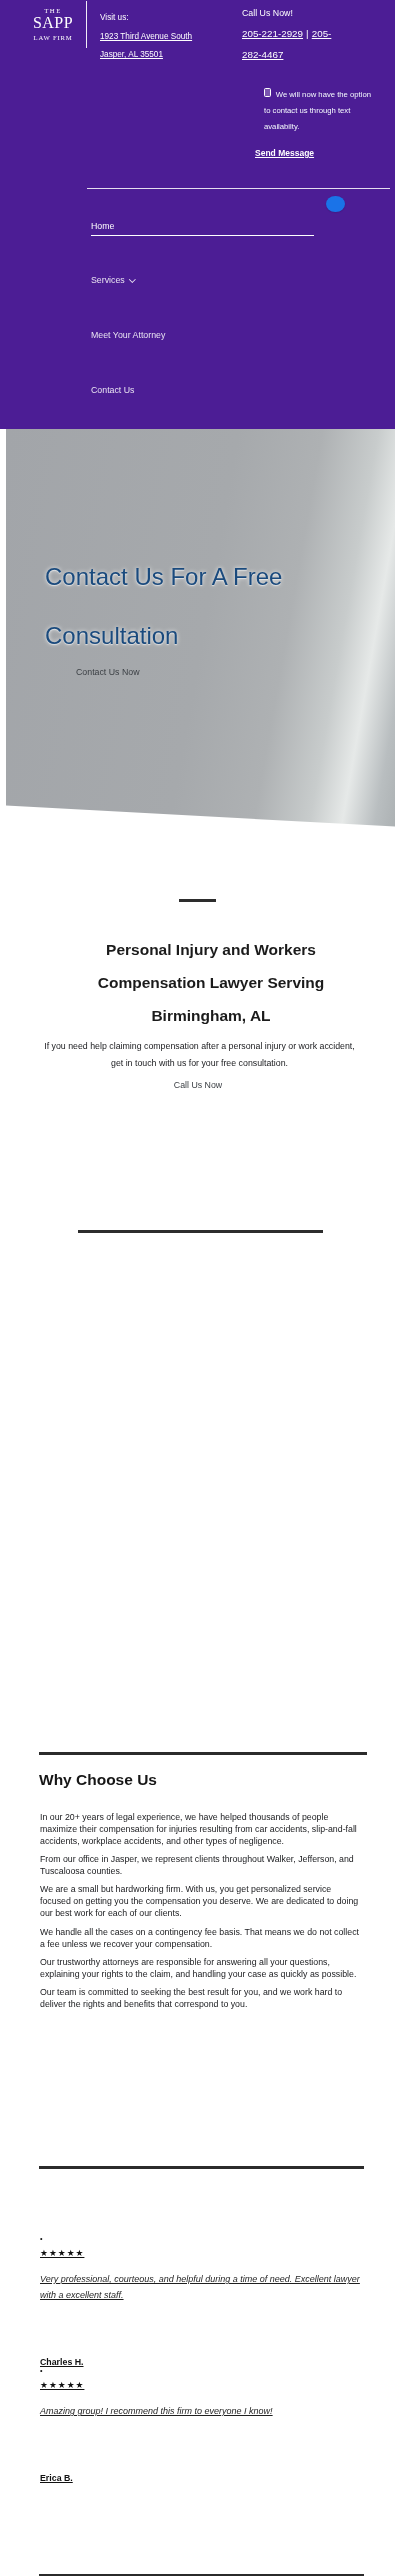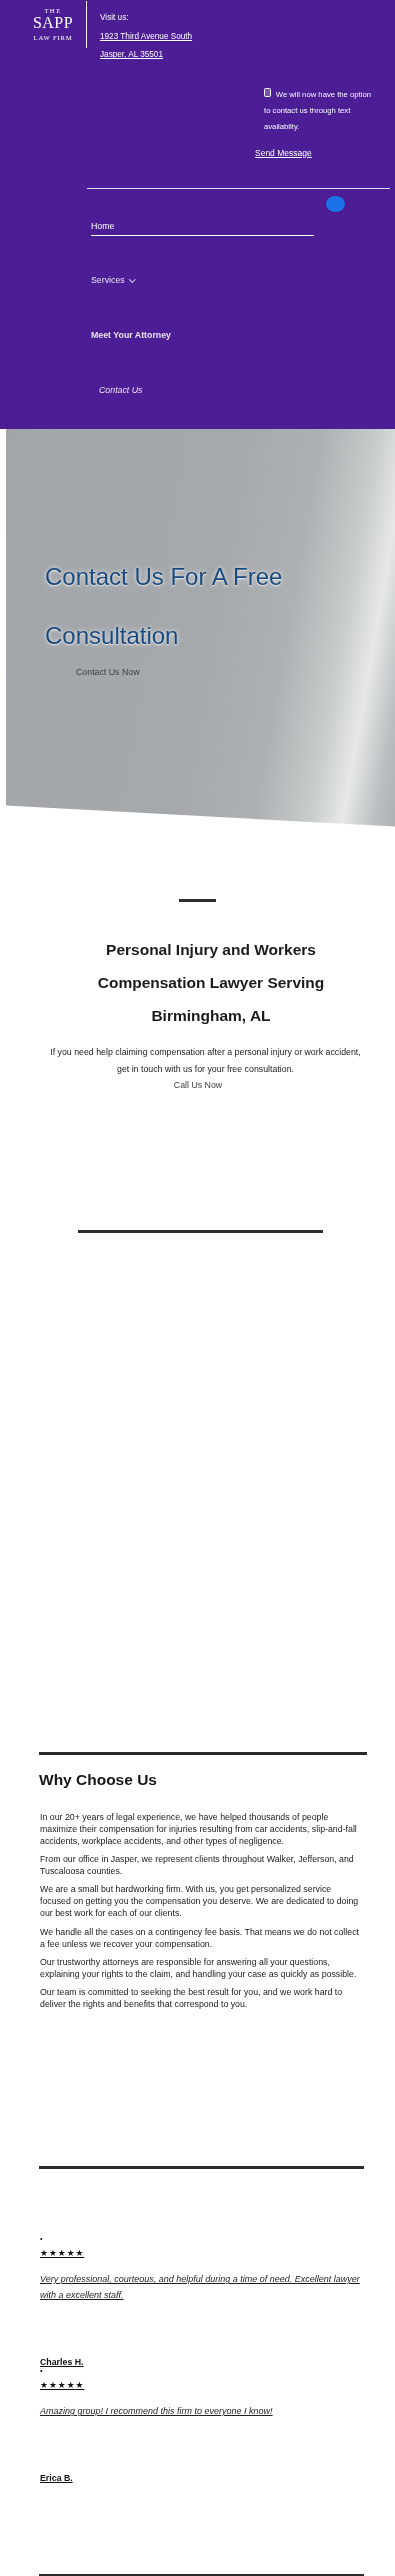--- a/index.html
+++ b/index.html
@@ -20,30 +20,30 @@
   .visit a{color:#ffffff;display:block;}
   .call{left:242px;top:8.2px;color:#ffffff;}
   .call-label{font-size:8.8px;}
   .phones{margin-top:6.2px;font-size:9.8px;line-height:20.6px;width:108px;}
   .phones a{color:#ffffff;}
   .phone-sep{padding:0 3.1px;}
   .sms-note{left:264px;top:87px;width:109px;font-size:7.7px;line-height:16px;color:#f6fbff;}
   .sms-icon{display:inline-block;width:5.2px;height:6.7px;border:0.8px solid #ffffff;
             border-radius:1.5px;margin-right:4.6px;background:rgba(255,255,255,.25);}
   .send-msg{left:255px;top:148px;font-size:8.5px;}
-  .send-msg a{color:#ffffff;}
+  .send-msg a{color:#ffffff;font-weight:bold;}
   .hr-white{left:87px;top:188px;width:303px;height:1px;background:rgba(255,255,255,.85);}
   .chat-bubble{border-radius:50%;background:#1a73e8;box-shadow:0 0.5px 1.5px rgba(0,0,0,.18);}
   .chat-header{left:326px;top:196px;width:18.5px;height:16px;}
   .nav-item{font-size:8.8px;color:rgba(255,255,255,.88);cursor:pointer;}
   .nav-home{left:91px;top:221px;color:#ffffff;}
   .nav-underline{left:91px;top:235px;width:223px;height:1.3px;background:#ffffff;}
   .nav-services{left:91px;top:275px;}
-  .nav-attorney{left:91px;top:330px;font-weight:bold;}
-  .nav-contact{left:99px;top:385px;font-style:italic;}
+  .nav-attorney{left:91px;top:330px;}
+  .nav-contact{left:91px;top:385px;}
   .chev{display:inline-block;width:3.6px;height:3.6px;border-right:0.9px solid currentColor;
         border-bottom:0.9px solid currentColor;transform:rotate(45deg);
         margin-left:5.7px;vertical-align:1.5px;}
 
   
   .hero{left:6px;top:429px;width:396px;height:398px;
         clip-path:polygon(0 0,100% 0,100% 100%,0 94.6%);
         background:linear-gradient(100deg,#a2a5a9 0%,#a6a9ac 50%,#aeb1b3 68%,
                    #c8cccc 80%,#e6e9e8 87%,#b9bec0 94%,#a8adaf 100%);}
   .hero-heading{position:absolute;left:39px;top:118px;width:319px;font-size:24px;
@@ -95,20 +95,26 @@
     </div>
 
     <div class="abs vline"></div>
 
     <div class="abs visit">
       <div>Visit us:</div>
       <a>1923 Third Avenue South</a>
       <a>Jasper, AL 35501</a>
     </div>
 
+    <div class="abs call">
+      <div class="call-label">Call Us Now!</div>
+      <div class="phones">
+        <a>205-221-2929</a><span class="phone-sep">|</span><a><span>205-</span><br><span>282-4467</span></a>
+      </div>
+    </div>
 
     <div class="abs sms-note">
       <span class="sms-icon"></span><span>We will now have the option to contact us through text availabilty.</span>
     </div>
 
     <div class="abs send-msg">
       <a>Send Message</a>
     </div>
 
     <div class="abs hr-white"></div>
@@ -127,21 +133,21 @@
   <div class="abs hero">
     <div class="hero-heading">
       <div>Contact Us For A Free</div>
       <div>Consultation</div>
     </div>
     <div class="hero-cta">Contact Us Now</div>
   </div>
 
   <div class="abs mini-divider"></div>
   <h1 class="abs intro-heading" style="margin:13px;">Personal Injury and Workers Compensation Lawyer Serving Birmingham, AL</h1>
-  <p class="abs intro-para" style="margin:8px;">If you need help claiming compensation after a personal injury or work accident, get in touch with us for your free consultation.</p>
+  <p class="abs intro-para" style="margin:2px;">If you need help claiming compensation after a personal injury or work accident, get in touch with us for your free consultation.</p>
   <div class="abs intro-cta">Call Us Now</div>
   <div class="abs divider-sm"></div>
 
   <div class="abs divider-a"></div>
   <h2 class="abs why-heading" style="margin:0;">Why Choose Us</h2>
   <div class="abs why-body">
     <p>In our 20+ years of legal experience, we have helped thousands of people maximize their compensation for injuries resulting from car accidents, slip-and-fall accidents, workplace accidents, and other types of negligence.</p>
     <p>From our office in Jasper, we represent clients throughout Walker, Jefferson, and Tuscaloosa counties.</p>
     <p>We are a small but hardworking firm. With us, you get personalized service focused on getting you the compensation you deserve. We are dedicated to doing our best work for each of our clients.</p>
     <p>We handle all the cases on a contingency fee basis. That means we do not collect a fee unless we recover your compensation.</p>

